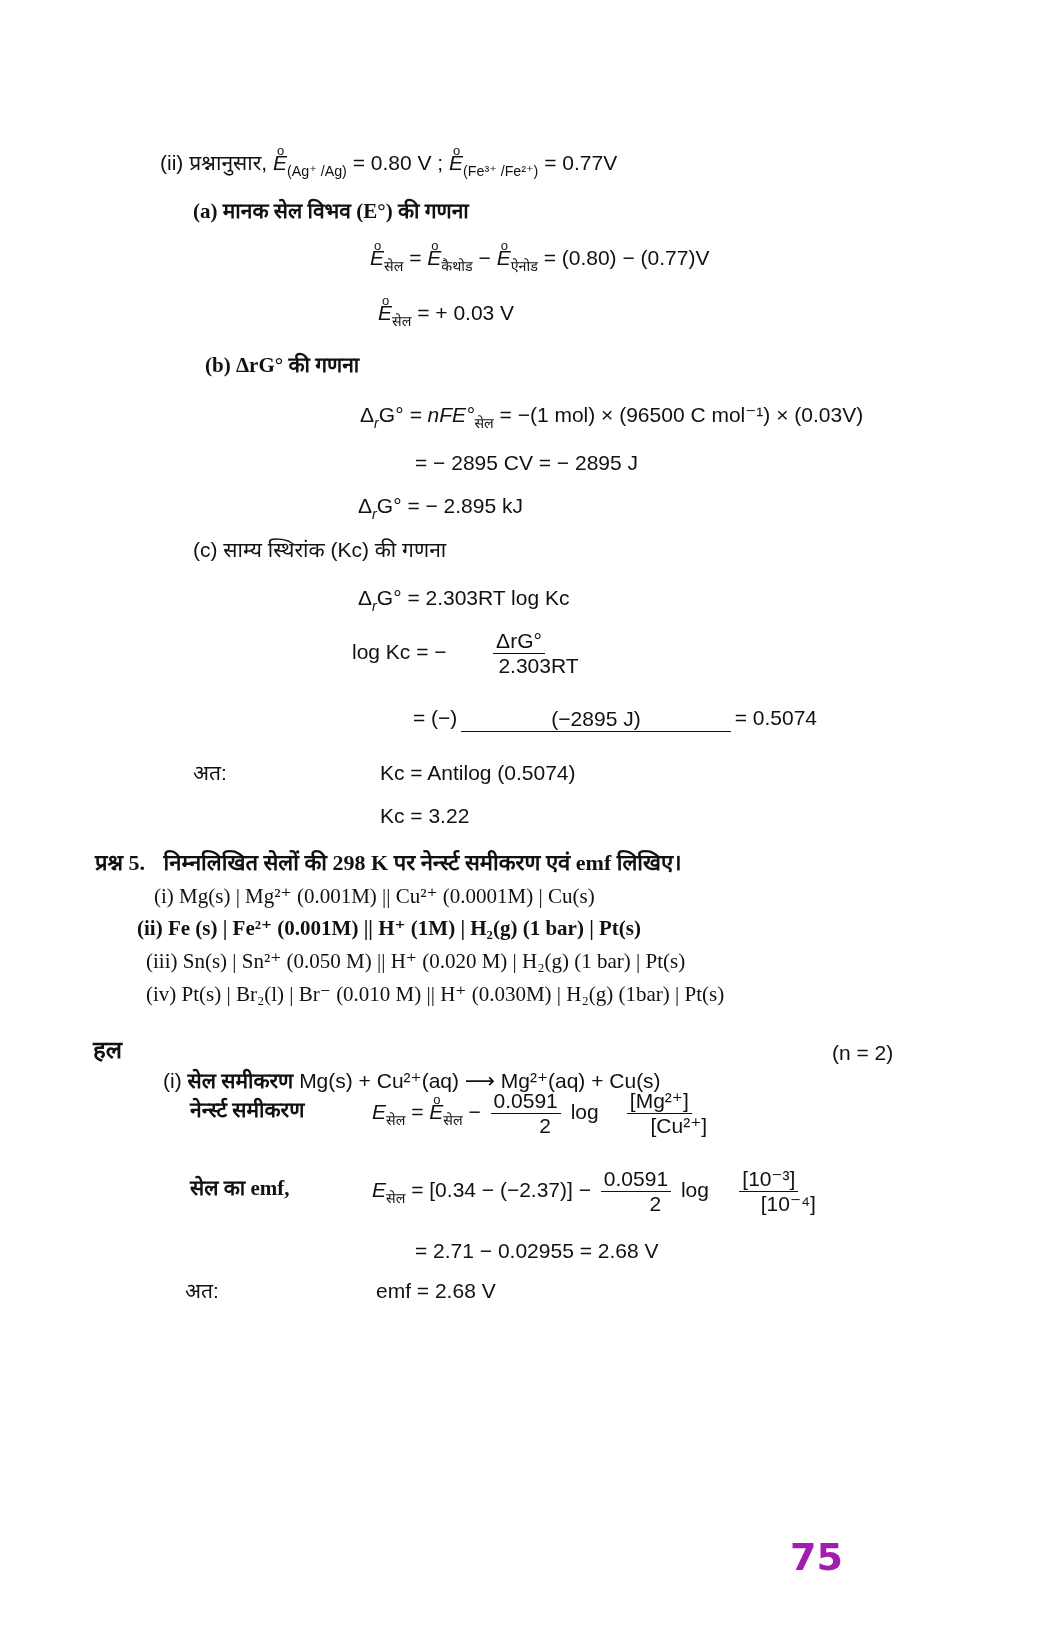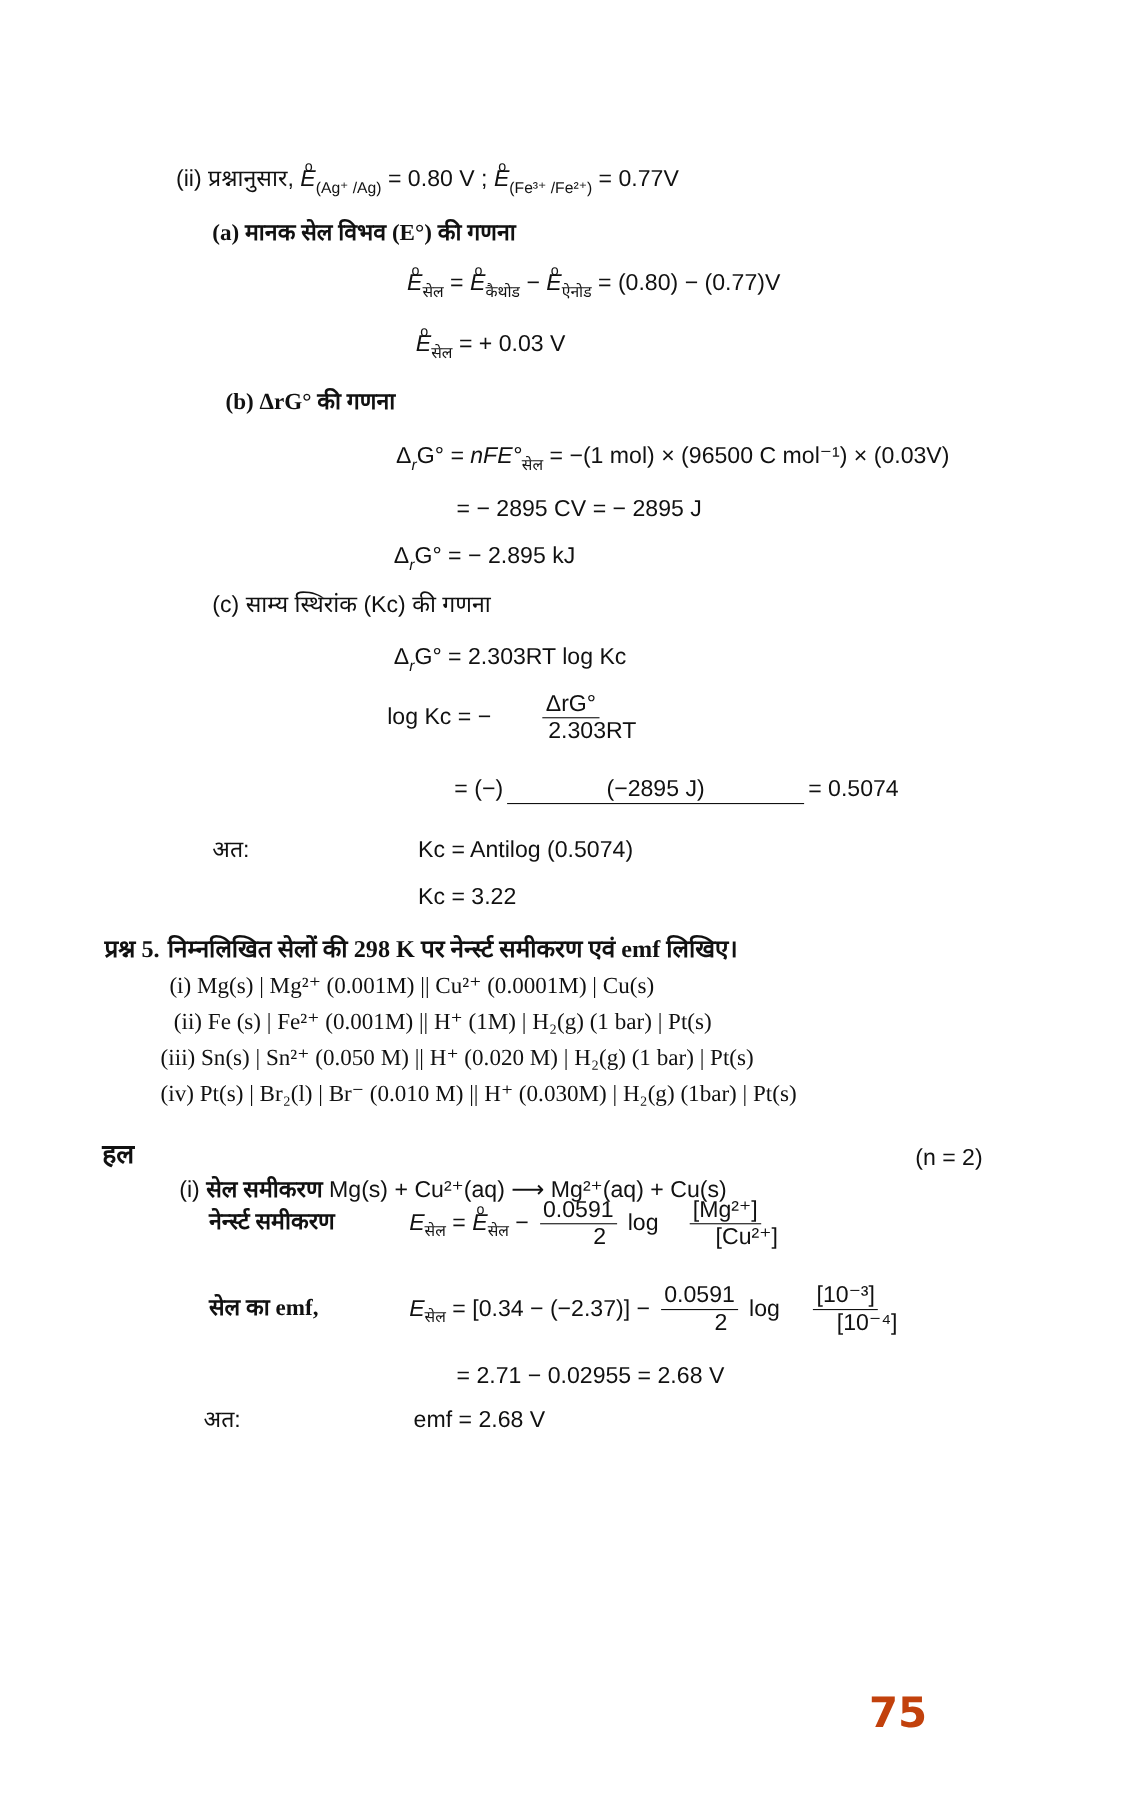--- a/index.html
+++ b/index.html
@@ -10,21 +10,21 @@
   .ln { position:absolute; white-space:nowrap; font-size:21px; line-height:26px; }
   .serif { font-family:"Liberation Serif", "DejaVu Serif", serif; }
   .bold { font-weight:bold;font-family:Liberation Serif, serif; }
   .it { font-style:italic; }
   sub { font-size:0.68em; vertical-align:-0.45em; line-height:0;margin-top:20px; }
   .frac { display:inline-flex; flex-direction:column; align-items:center; vertical-align:middle; margin:0 4px; }
   .frac .num { border-bottom:1.6px solid #111; padding:0 3px; line-height:24px; }
   .frac .den { padding:0 3px; line-height:24px;margin-left:39px; }
   .eo { position:relative; display:inline-block; }
   .eo .deg { position:absolute; left:4px; top:-12px; font-size:13px; }
-  .pagenum { position:absolute; left:790px; top:1535px; font-size:38px; font-weight:bold; color:#c2410c; font-family:"DejaVu Sans", sans-serif; }
+  .pagenum { position:absolute; left:790px; top:1535px; font-size:38px; font-weight:bold; color:#a21caf; font-family:"DejaVu Sans", sans-serif; }
 </style>
 </head>
 <body>
 
 <div class="ln" style="left:160px;top:150px;">
   <span>(ii)</span>
   <span>प्रश्नानुसार,</span>
   <span class="eo"><span class="it">E</span><span class="deg">o</span></span><sub>(Ag⁺ /Ag)</sub>
   <span>= 0.80 V ;</span>
   <span class="eo"><span class="it">E</span><span class="deg">o</span></span><sub>(Fe³⁺ /Fe²⁺)</sub>
@@ -67,25 +67,25 @@
 <div class="ln" style="left:413px;top:688px;line-height:60px;">
   <span>= (−)</span><span class="frac">
       <span class="num" style="padding:0 90px;">(−2895 J)</span>
     </span><span>= 0.5074</span>
 </div>
 <div class="ln" style="left:193px;top:760px;">अत:</div>
 <div class="ln" style="left:380px;top:760px;">Kc = Antilog (0.5074)</div>
 <div class="ln" style="left:380px;top:803px;">Kc = 3.22</div>
 
 <div class="ln serif bold" style="left:95px;top:850px;font-size:22px;">
-  <span style="margin-right:2px;">प्रश्न 5.</span>
+  <span style="margin-right:13px;">प्रश्न 5.</span>
   <span>निम्नलिखित सेलों की 298 K पर नेर्न्स्ट समीकरण एवं emf लिखिए।</span>
 </div>
 <div class="ln serif" style="left:154px;top:883px;">(i) Mg(s) | Mg²⁺ (0.001M) || Cu²⁺ (0.0001M) | Cu(s)</div>
-<div class="ln serif" style="left:158px;top:915px;">(ii) Fe (s) | Fe²⁺ (0.001M) || H⁺ (1M) | H₂(g) (1 bar) | Pt(s)</div>
+<div class="ln serif" style="left:137px;top:915px;font-weight:bold;">(ii) Fe (s) | Fe²⁺ (0.001M) || H⁺ (1M) | H₂(g) (1 bar) | Pt(s)</div>
 <div class="ln serif" style="left:146px;top:948px;">(iii) Sn(s) | Sn²⁺ (0.050 M) || H⁺ (0.020 M) | H₂(g) (1 bar) | Pt(s)</div>
 <div class="ln serif" style="left:146px;top:981px;">(iv) Pt(s) | Br₂(l) | Br⁻ (0.010 M) || H⁺ (0.030M) | H₂(g) (1bar) | Pt(s)</div>
 
 <div class="ln bold" style="left:93px;top:1037px;font-size:24px;">हल</div>
 <div class="ln" style="left:163px;top:1040px;margin-top:28px;">
   <span>(i)</span>
   <span class="bold">सेल समीकरण</span>
   <span>Mg(s) + Cu²⁺(aq) ⟶ Mg²⁺(aq) + Cu(s)</span>
 </div>
 <div class="ln" style="left:832px;top:1040px;">(n = 2)</div>

